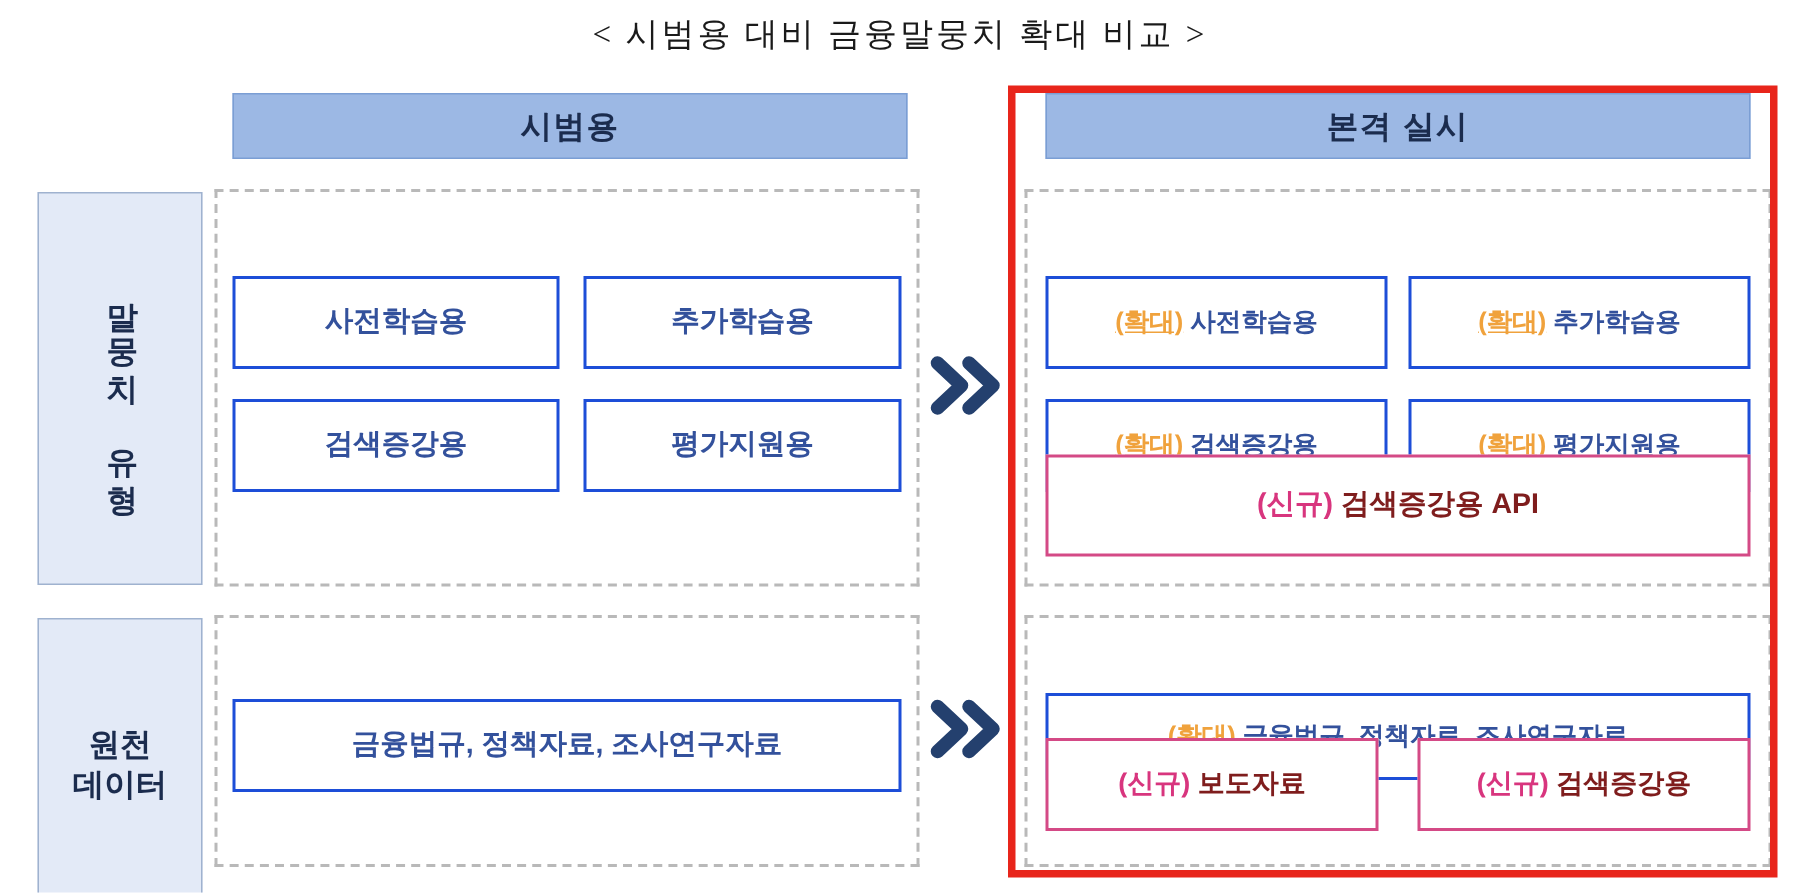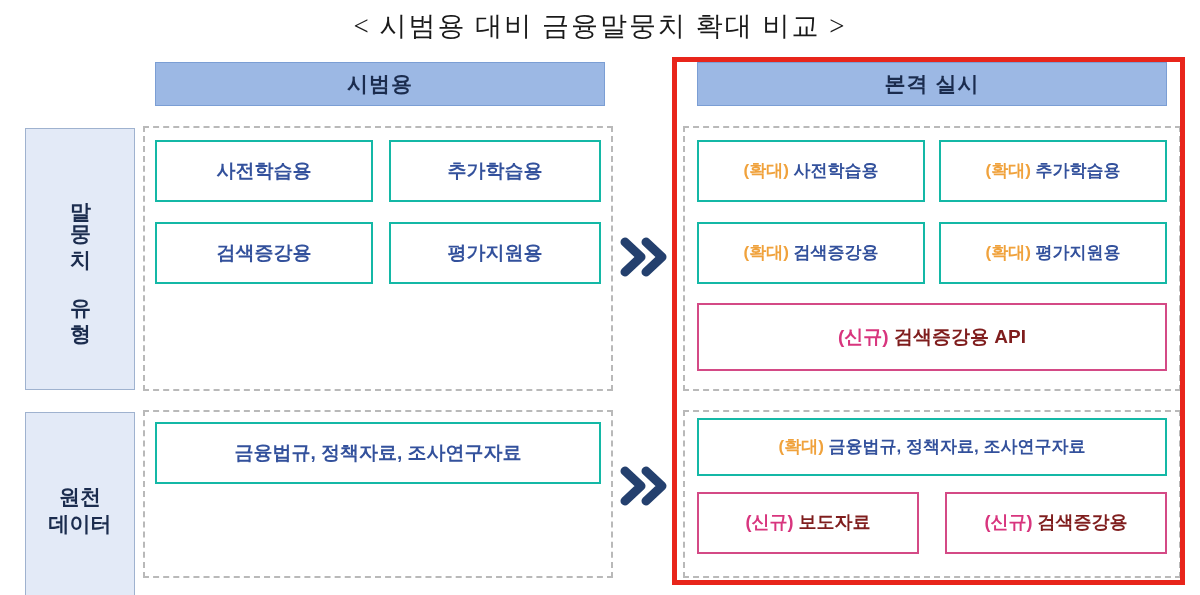--- a/index.html
+++ b/index.html
@@ -10,21 +10,21 @@
     overflow: hidden;
   }
   #root { position: relative; width: 1200px; height: 595px; }
 
   
   .title {
     position: absolute;
     left: 0; top: 8px; width: 1200px;
     text-align: center;
     font-family: "Liberation Serif", "DejaVu Serif", serif;
-    font-size: 27px;
+    font-size: 22px;
     letter-spacing: 2px;
     color: #1a1a1a;
     white-space: nowrap;
   }
 
   
   .red-frame {
     position: absolute;
     left: 672px; top: 57px;
     width: 513px; height: 528px;
@@ -88,29 +88,30 @@
     align-items: center;
     justify-content: center;
     text-align: center;
     background: #ffffff;
     font-size: 19px;
     font-weight: bold;
     line-height: 1.2;
     white-space: nowrap;
   }
   .box.blue {
-    border: 2px solid #14b8a6;
+    border: 2px solid #1d4ed8;
     color: #33519c;
+    margin-top: 44px;
   }
   .box.pink {
     border: 2px solid #d44a86;
     color: #d8357e;
     justify-content: center;
   }
-  .tag-exp { color: #f0a23c; font-weight: bold; }
+  .tag-exp { color: #f0a23c; font-weight: bold; text-decoration: underline; }
   .tag-new { color: #d8357e; font-weight: bold; }
   .body-blue { color: #33519c; font-weight: bold; }
   .body-pink { color: #7f1d1d; font-weight: bold; }
 
   
   .c-l-1 { left: 155px; top: 140px; width: 218px; height: 62px; }
   .c-l-2 { left: 389px; top: 140px; width: 212px; height: 62px; }
   .c-l-3 { left: 155px; top: 222px; width: 218px; height: 62px; }
   .c-l-4 { left: 389px; top: 222px; width: 212px; height: 62px; }
 

